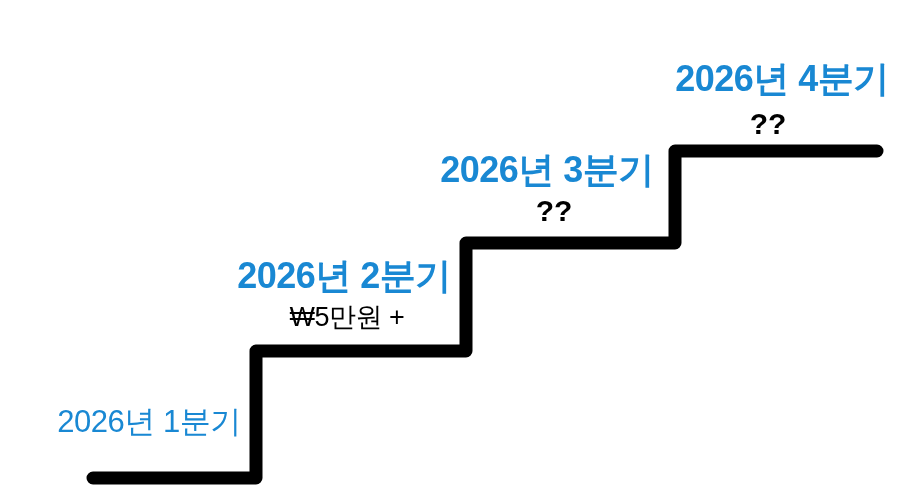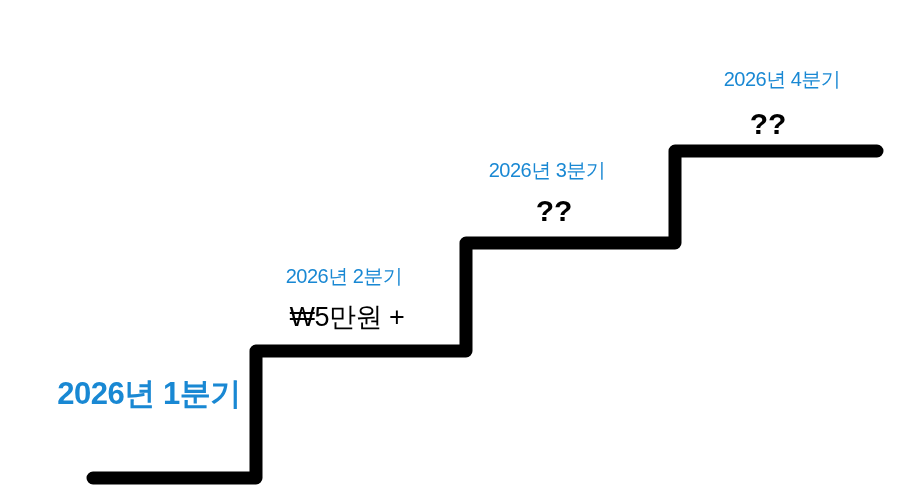--- a/index.html
+++ b/index.html
@@ -23,27 +23,28 @@
     height: 500px;
   }
   .label {
     position: absolute;
     transform: translate(-50%, -50%);
     white-space: nowrap;
     line-height: 1;
   }
   .quarter {
     color: #1988D3;
-    font-size: 20px;
-    font-weight: 400;
+    font-size: 36px;
+    font-weight: 700;
     letter-spacing: -0.5px;
   }
   .quarter.heavy {
     font-size: 31px;
-    font-weight: 700;
+    font-weight: 400;
+    margin-top: 28px;
   }
   .value {
     color: #000000;
     font-size: 27px;
     font-weight: 400;
     letter-spacing: -0.5px;
   }
   .value.medium {
     font-weight: 600;
   }

